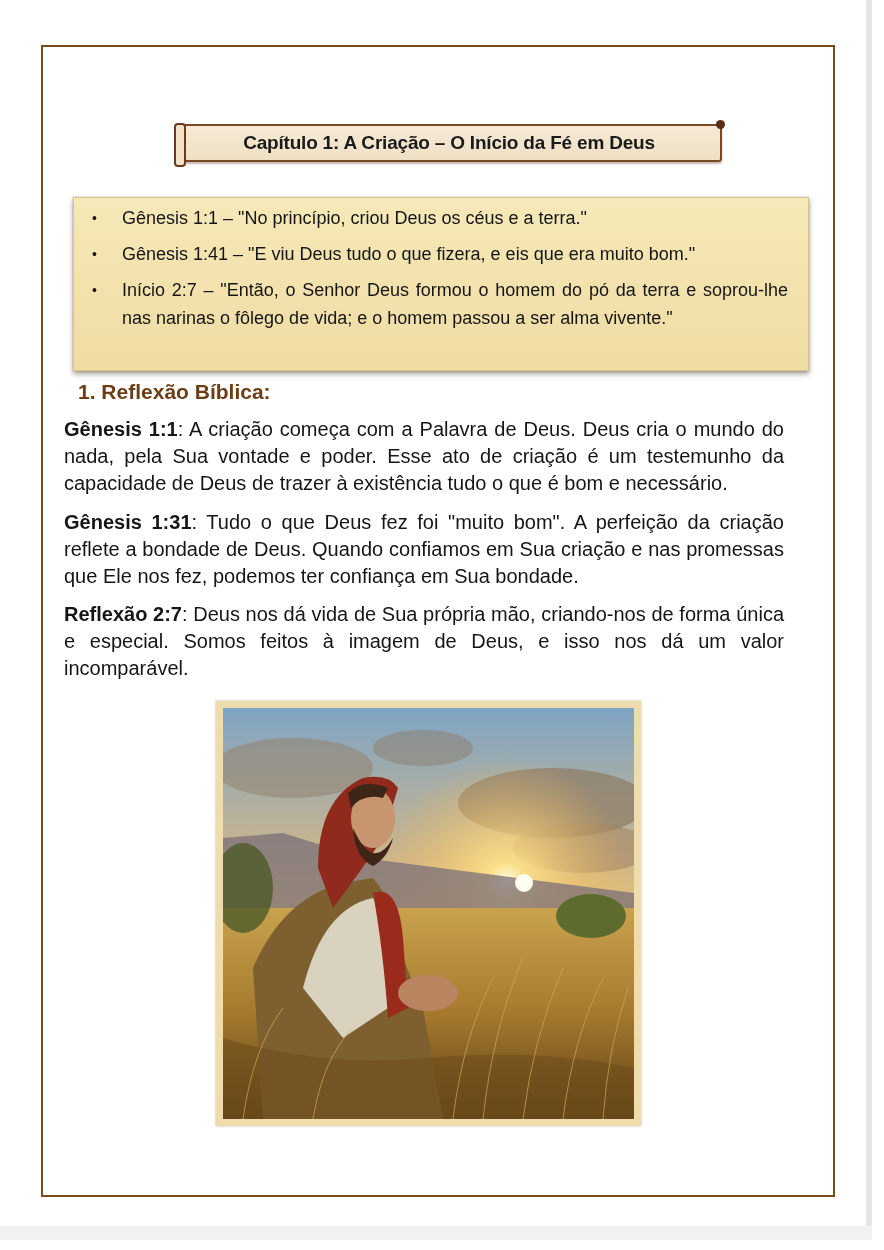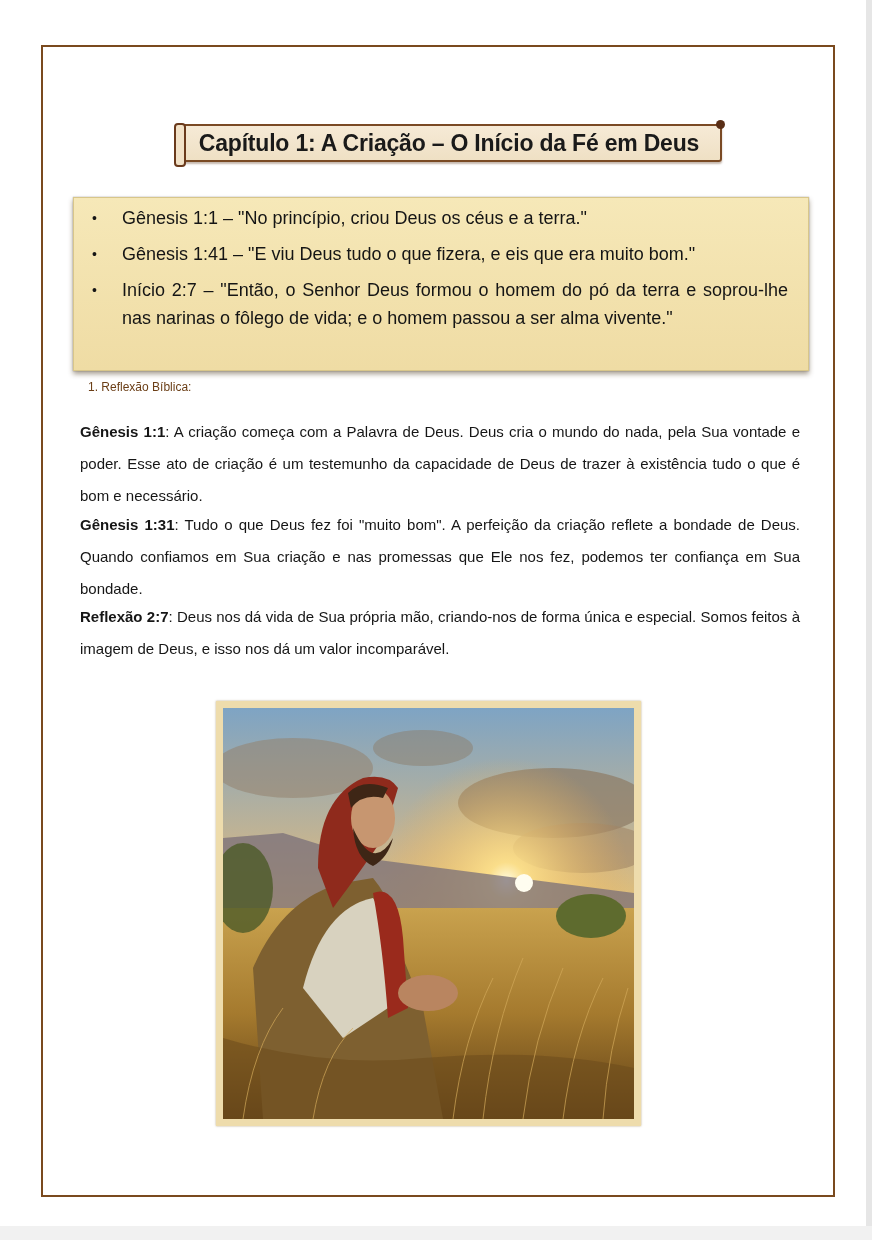--- a/index.html
+++ b/index.html
@@ -21,36 +21,36 @@
       display: flex; align-items: center; justify-content: center;
     }
     .banner .curl-l {
       position: absolute; left: -4px; top: -3px; width: 8px; height: 40px;
       border: 2px solid #6a3a1c; border-radius: 4px; background: #f2e2c8;
     }
     .banner .curl-r {
       position: absolute; right: -5px; top: -6px; width: 9px; height: 9px;
       border-radius: 50%; background: #5a2e16;
     }
-    .banner-title { font-size: 23px; font-weight: bold; color: #1a1a1a; letter-spacing: -0.2px; }
+    .banner-title { font-size: 19px; font-weight: bold; color: #1a1a1a; letter-spacing: -0.2px; }
     .verse-box {
       position: absolute; left: 73px; top: 197px; width: 734px; height: 172px;
       background: linear-gradient(#f6e8b8, #efdca4);
       box-shadow: 0 3px 5px rgba(60,40,10,.45), 0 0 1px rgba(0,0,0,.4);
       border: 1px solid #d8c68a;
     }
     .verse-list { list-style: none; margin: 0; padding: 6px 20px 0 14px; }
     .verse-item { position: relative; padding-left: 34px; font-size: 18px; line-height: 28px; margin-bottom: 8px; text-align: justify; color: #151515; }
     .verse-item .bullet { position: absolute; left: 4px; top: 0; font-size: 14px; }
     .verse-item b { font-weight: normal; }
     .section-heading {
-      position: absolute; left: 88px; top: 380px; font-size: 12px; font-weight: normal; color: #6b3e16;
+      position: absolute; left: 78px; top: 380px; font-size: 21px; font-weight: bold; color: #6b3e16;
     }
     .para {
-      position: absolute; left: 80px; width: 720px; font-size: 15px; line-height: 32px; text-align: justify; color: #161616;
+      position: absolute; left: 64px; width: 720px; font-size: 20px; line-height: 27px; text-align: justify; color: #161616;
     }
     .para b { font-weight: bold; }
     .p1 { top: 416px; }
     .p2 { top: 509px; }
     .p3 { top: 601px; }
     .photo-frame {
       position: absolute; left: 216px; top: 701px; width: 425px; height: 425px;
       background: #eedcac; box-shadow: 0 0 2px rgba(120,90,30,.5);
     }
     .photo {

